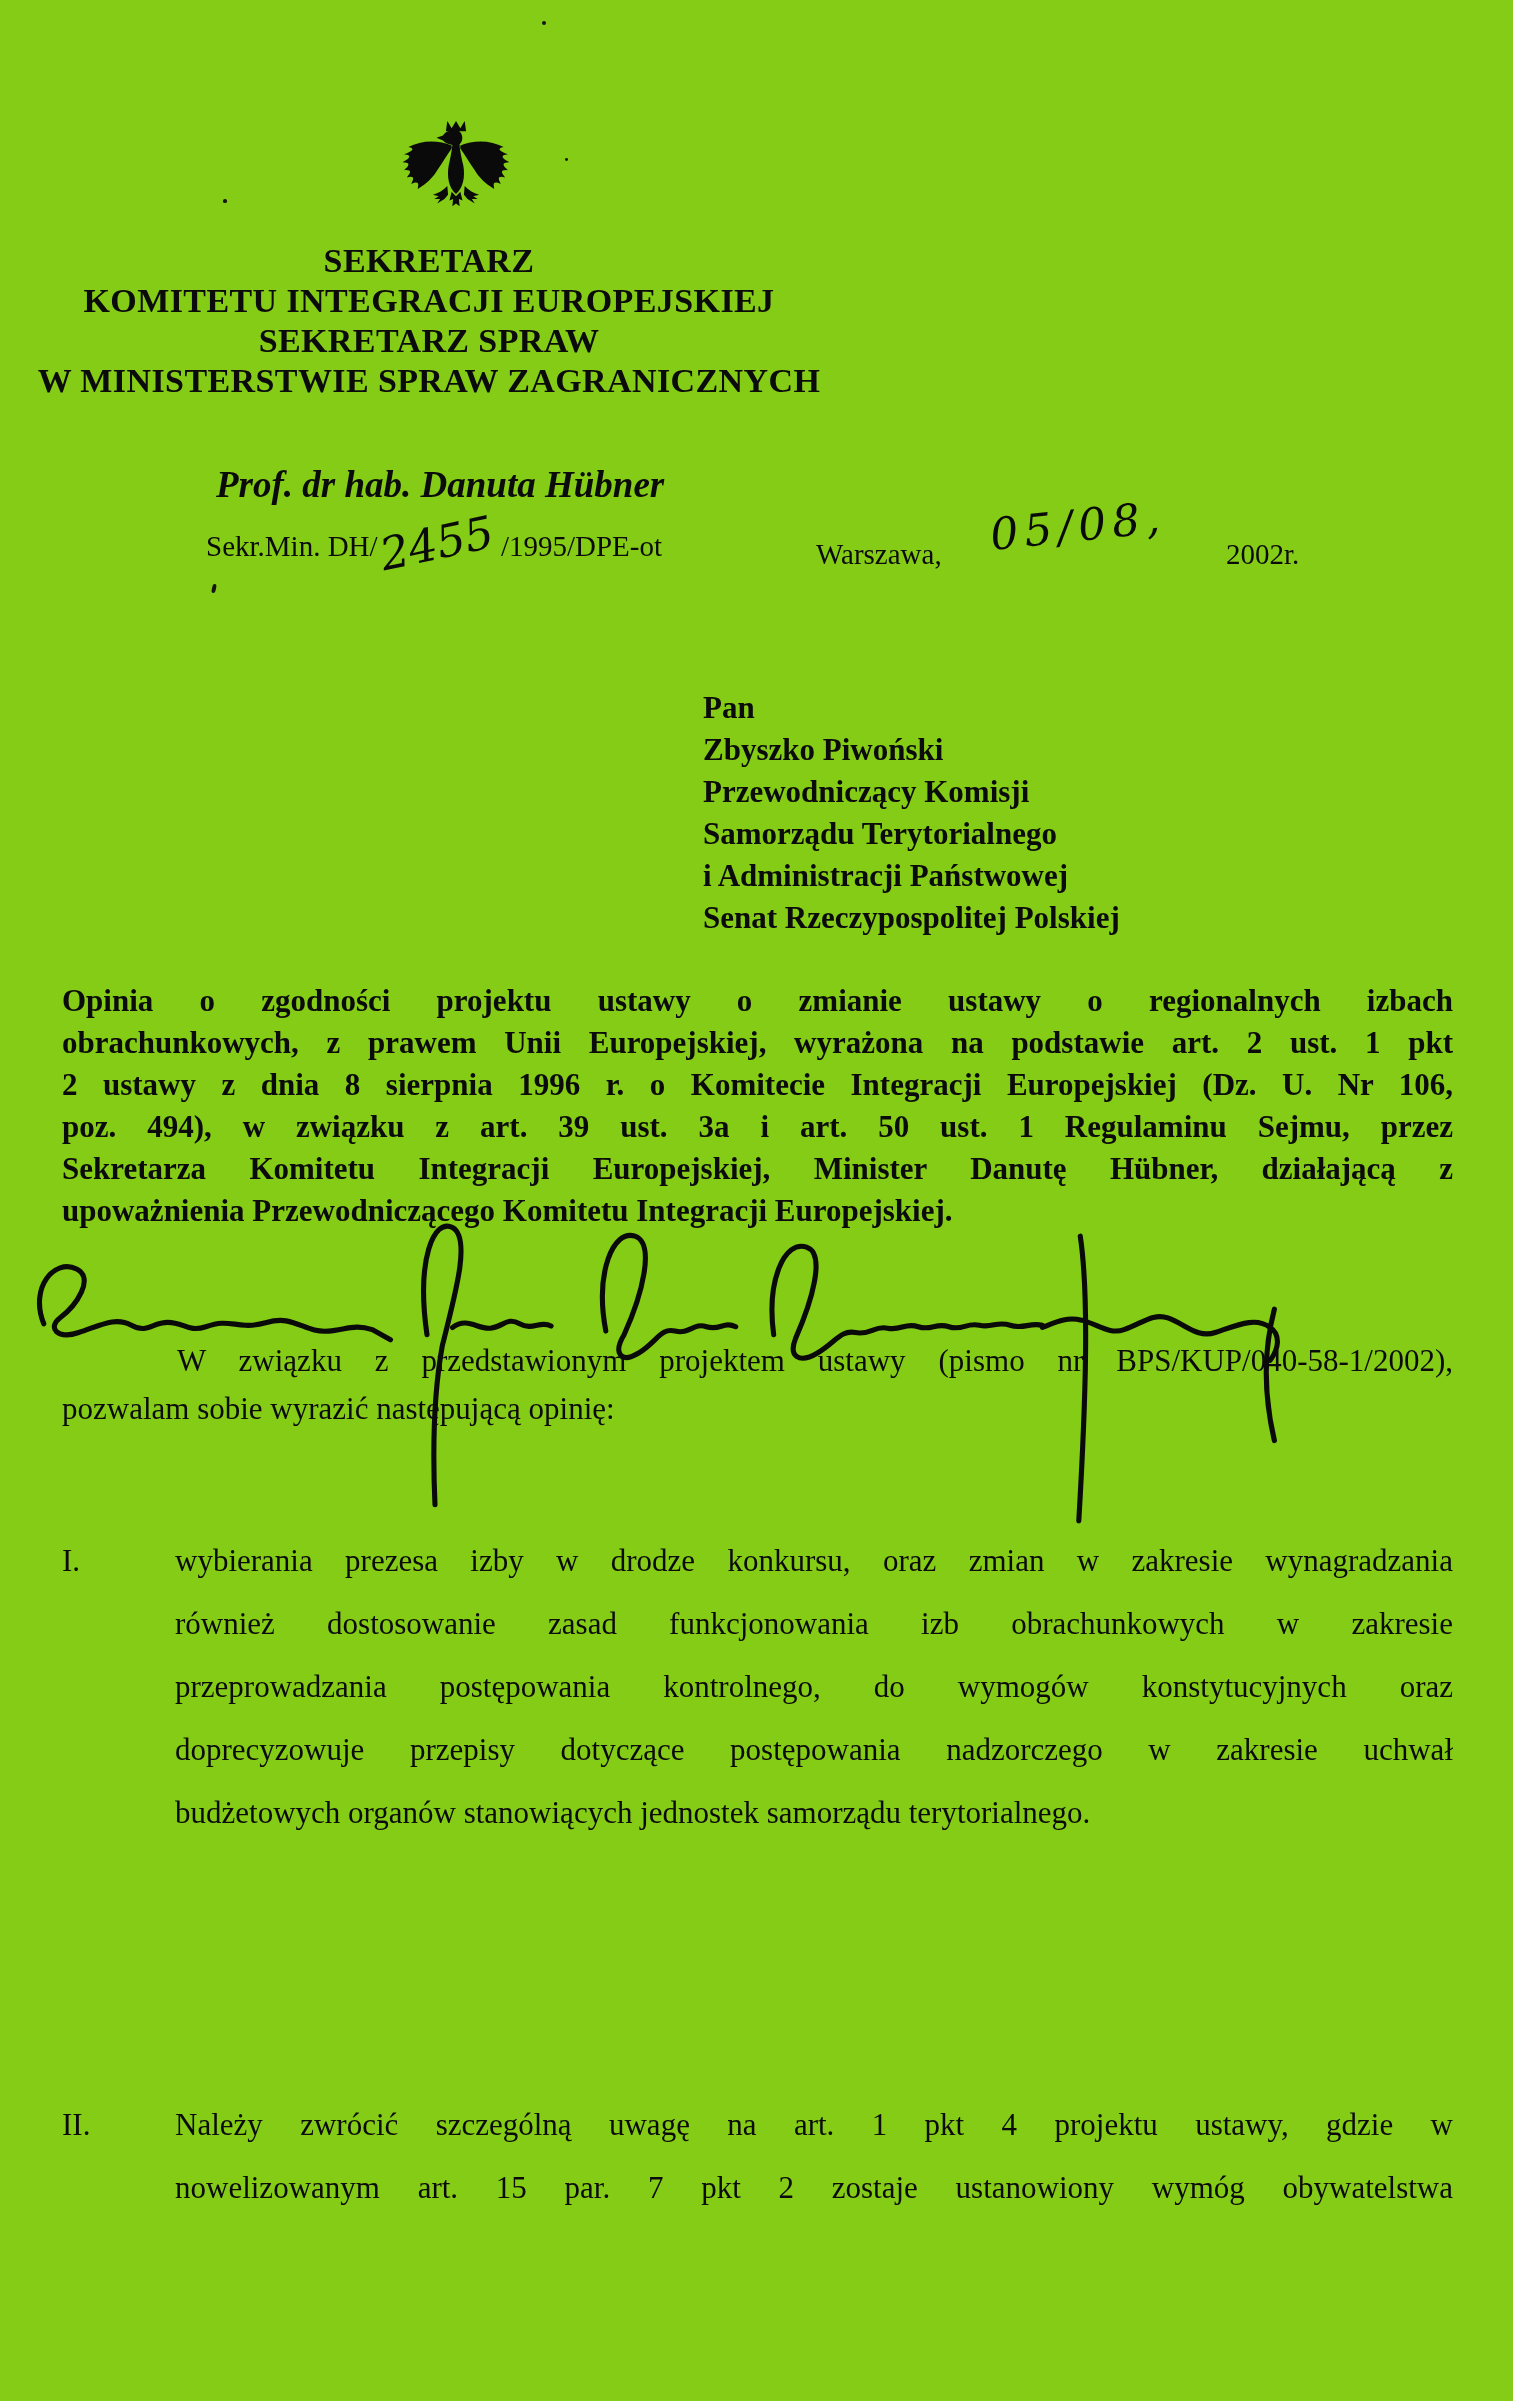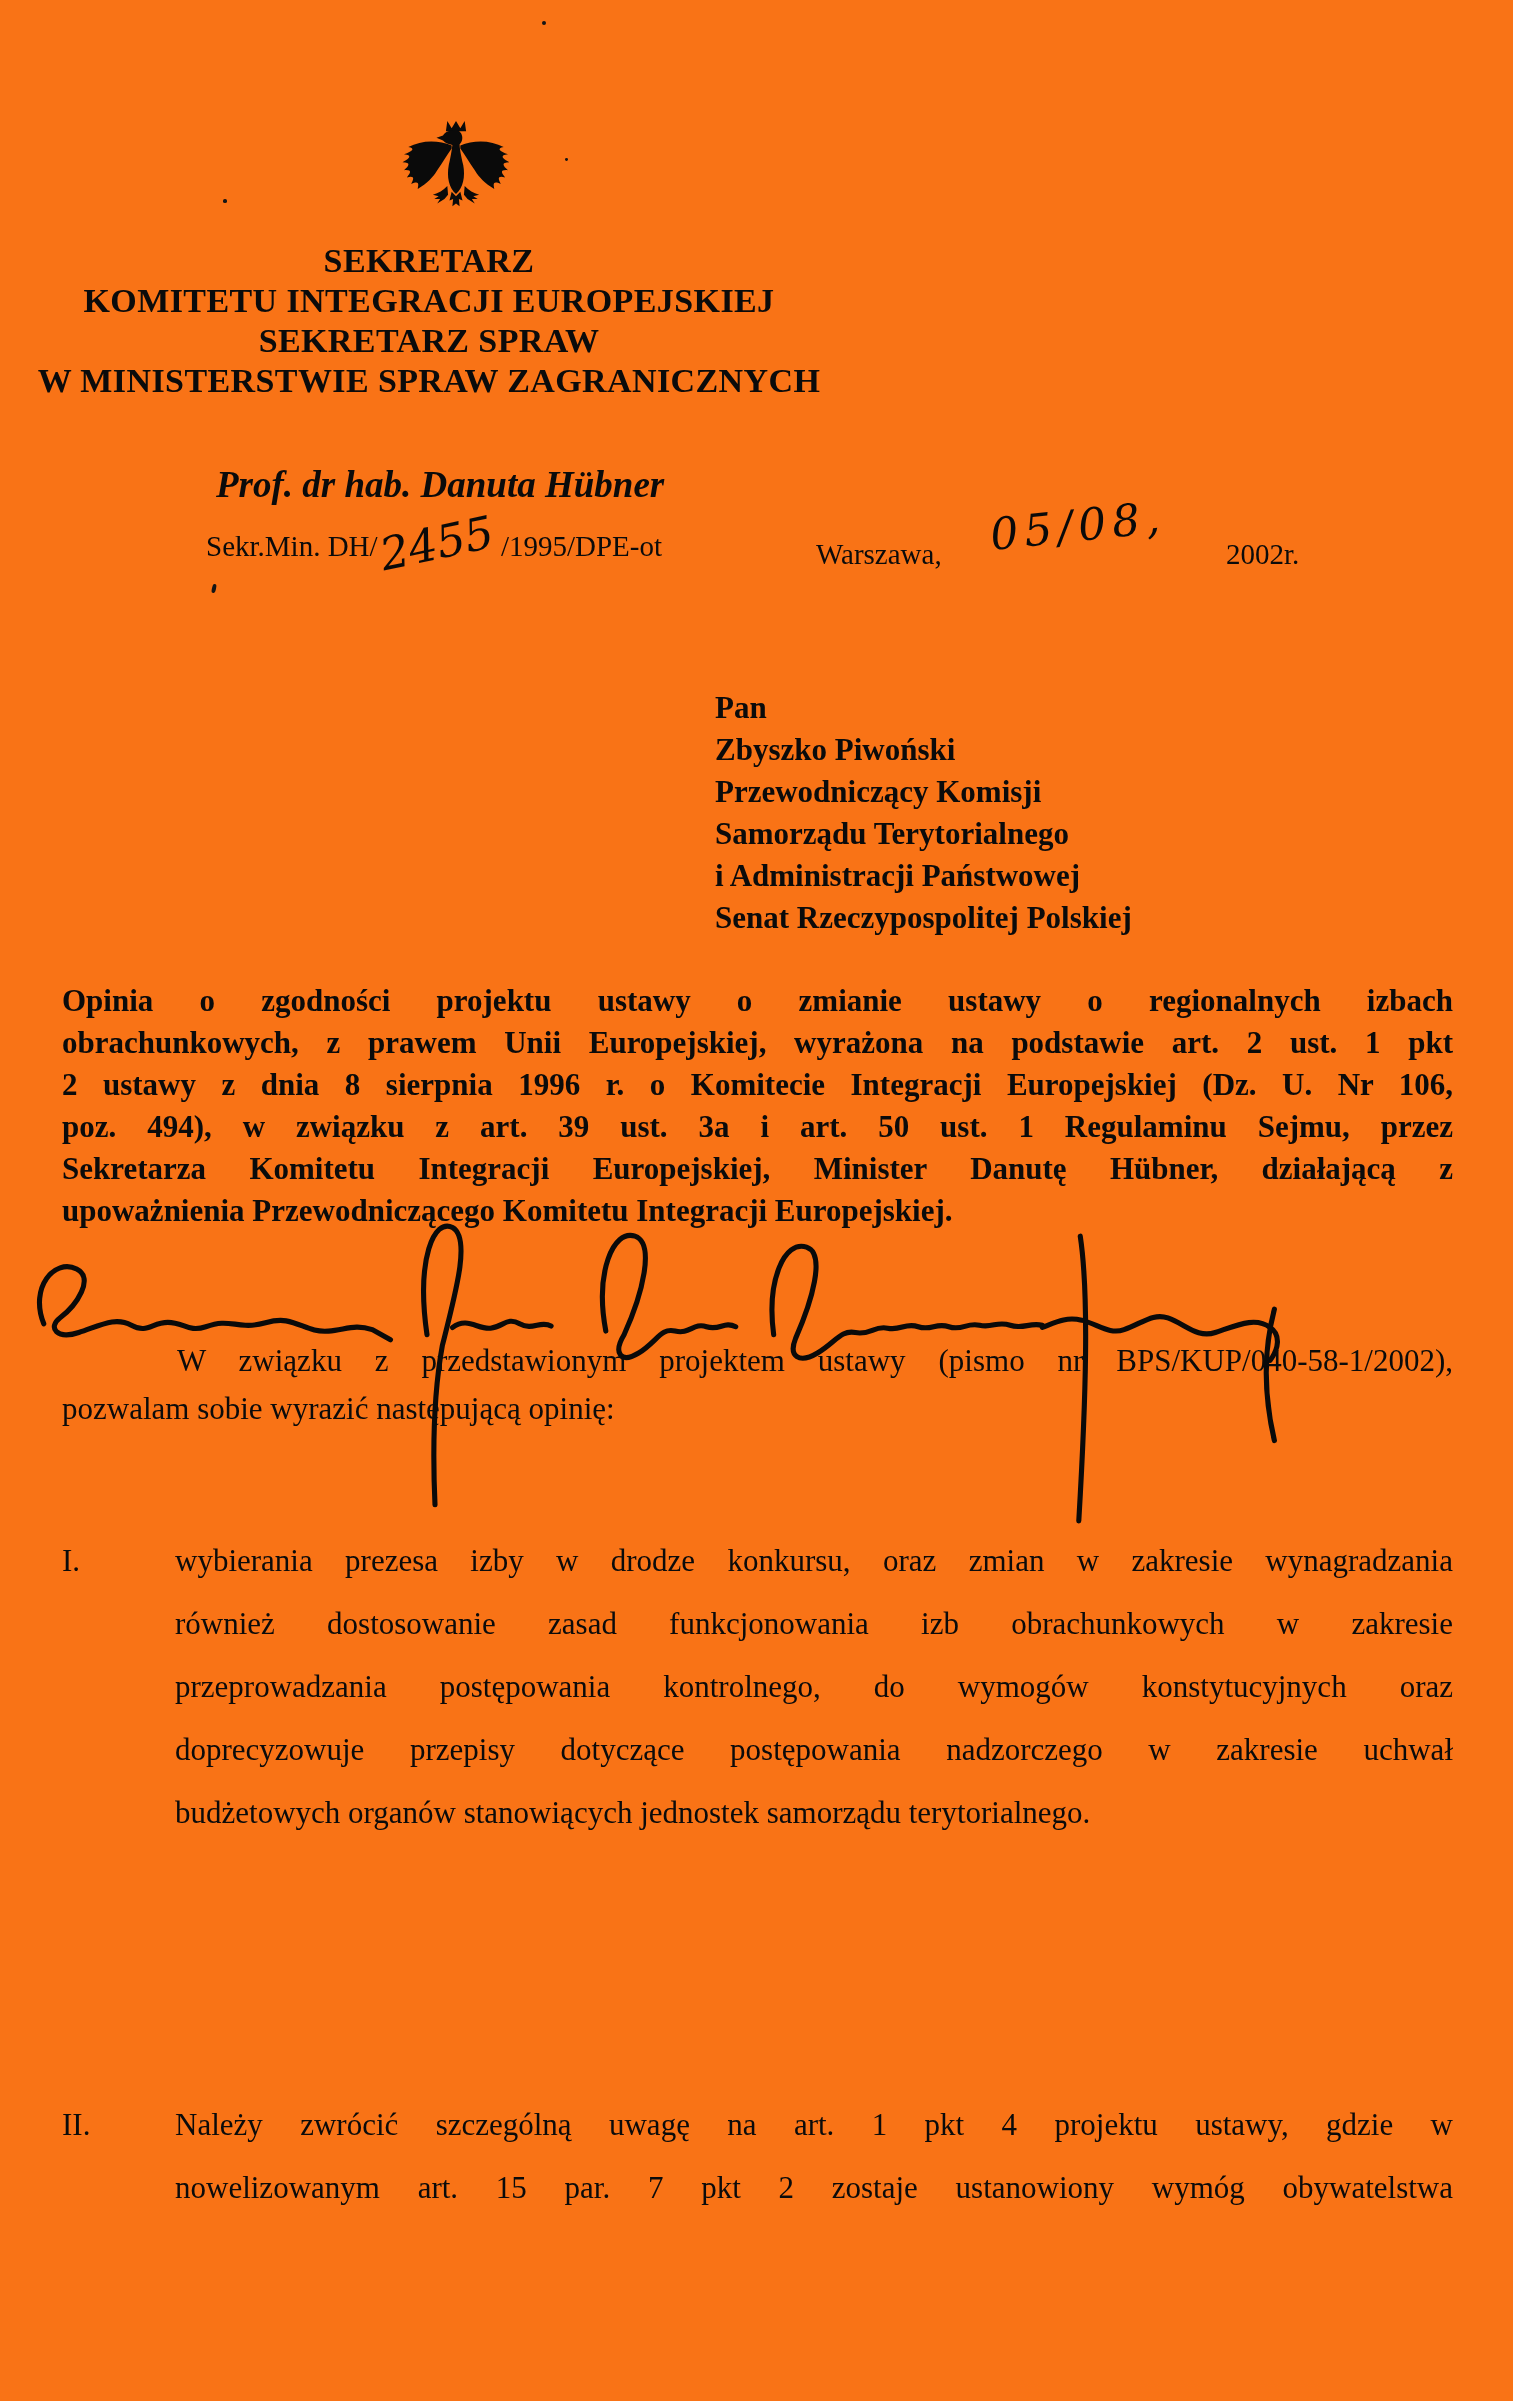--- a/index.html
+++ b/index.html
@@ -1,18 +1,18 @@
 <!DOCTYPE html>
 <html style="font-size:11.7px"><head>
 <meta charset="utf-8">
 <style>
   html,body { margin:0; padding:0; background:#777; }
   .page {
     position:relative; width:1513px; height:2401px; margin:0 auto;
-    background:#f97316; color:#0b0b0b; overflow:hidden;
+    background:#84cc16; color:#0b0b0b; overflow:hidden;
     font-family:"Liberation Serif", serif;
   }
   
   .eagle { position:absolute; left:391px; top:119px; width:130px; height:124px; }
   .letterhead {
     position:absolute; left:18px; top:241px; width:822px;
     text-align:center; font-weight:bold; font-size:34px; line-height:40px;
     letter-spacing:0.4px; white-space:nowrap;
   }
   .signatory {
@@ -27,21 +27,21 @@
     display:inline-block; font-size:45px; line-height:29px;
     transform:rotate(-12deg) translateY(2.9px); margin:0 7.3px 0 1.5px;
   }
   .date-city { position:absolute; left:816px; top:538px; font-size:29px; }
   .date-hw   { position:absolute; left:990px; top:500px; font-size:44px;
                transform:rotate(-6deg); letter-spacing:5.8px; white-space:nowrap; }
   .date-year { position:absolute; left:1226px; top:538px; font-size:29px; }
   
   .addressee {
     position:absolute; left:703px; top:687px;
-    font-size:31px; font-weight:bold; line-height:42px; white-space:nowrap;margin-left:12px;
+    font-size:31px; font-weight:bold; line-height:42px; white-space:nowrap;
   }
   
   .subject {
     position:absolute; left:62px; top:980px; width:1391px;
     font-size:31px; font-weight:bold; line-height:42px;
   }
   .jline { text-align:justify; text-align-last:justify; }
   .lline { text-align:center; text-align-last:left; }
   
   .salutation-svg { position:absolute; left:29px; top:1207px; width:1285px; height:327px; }

